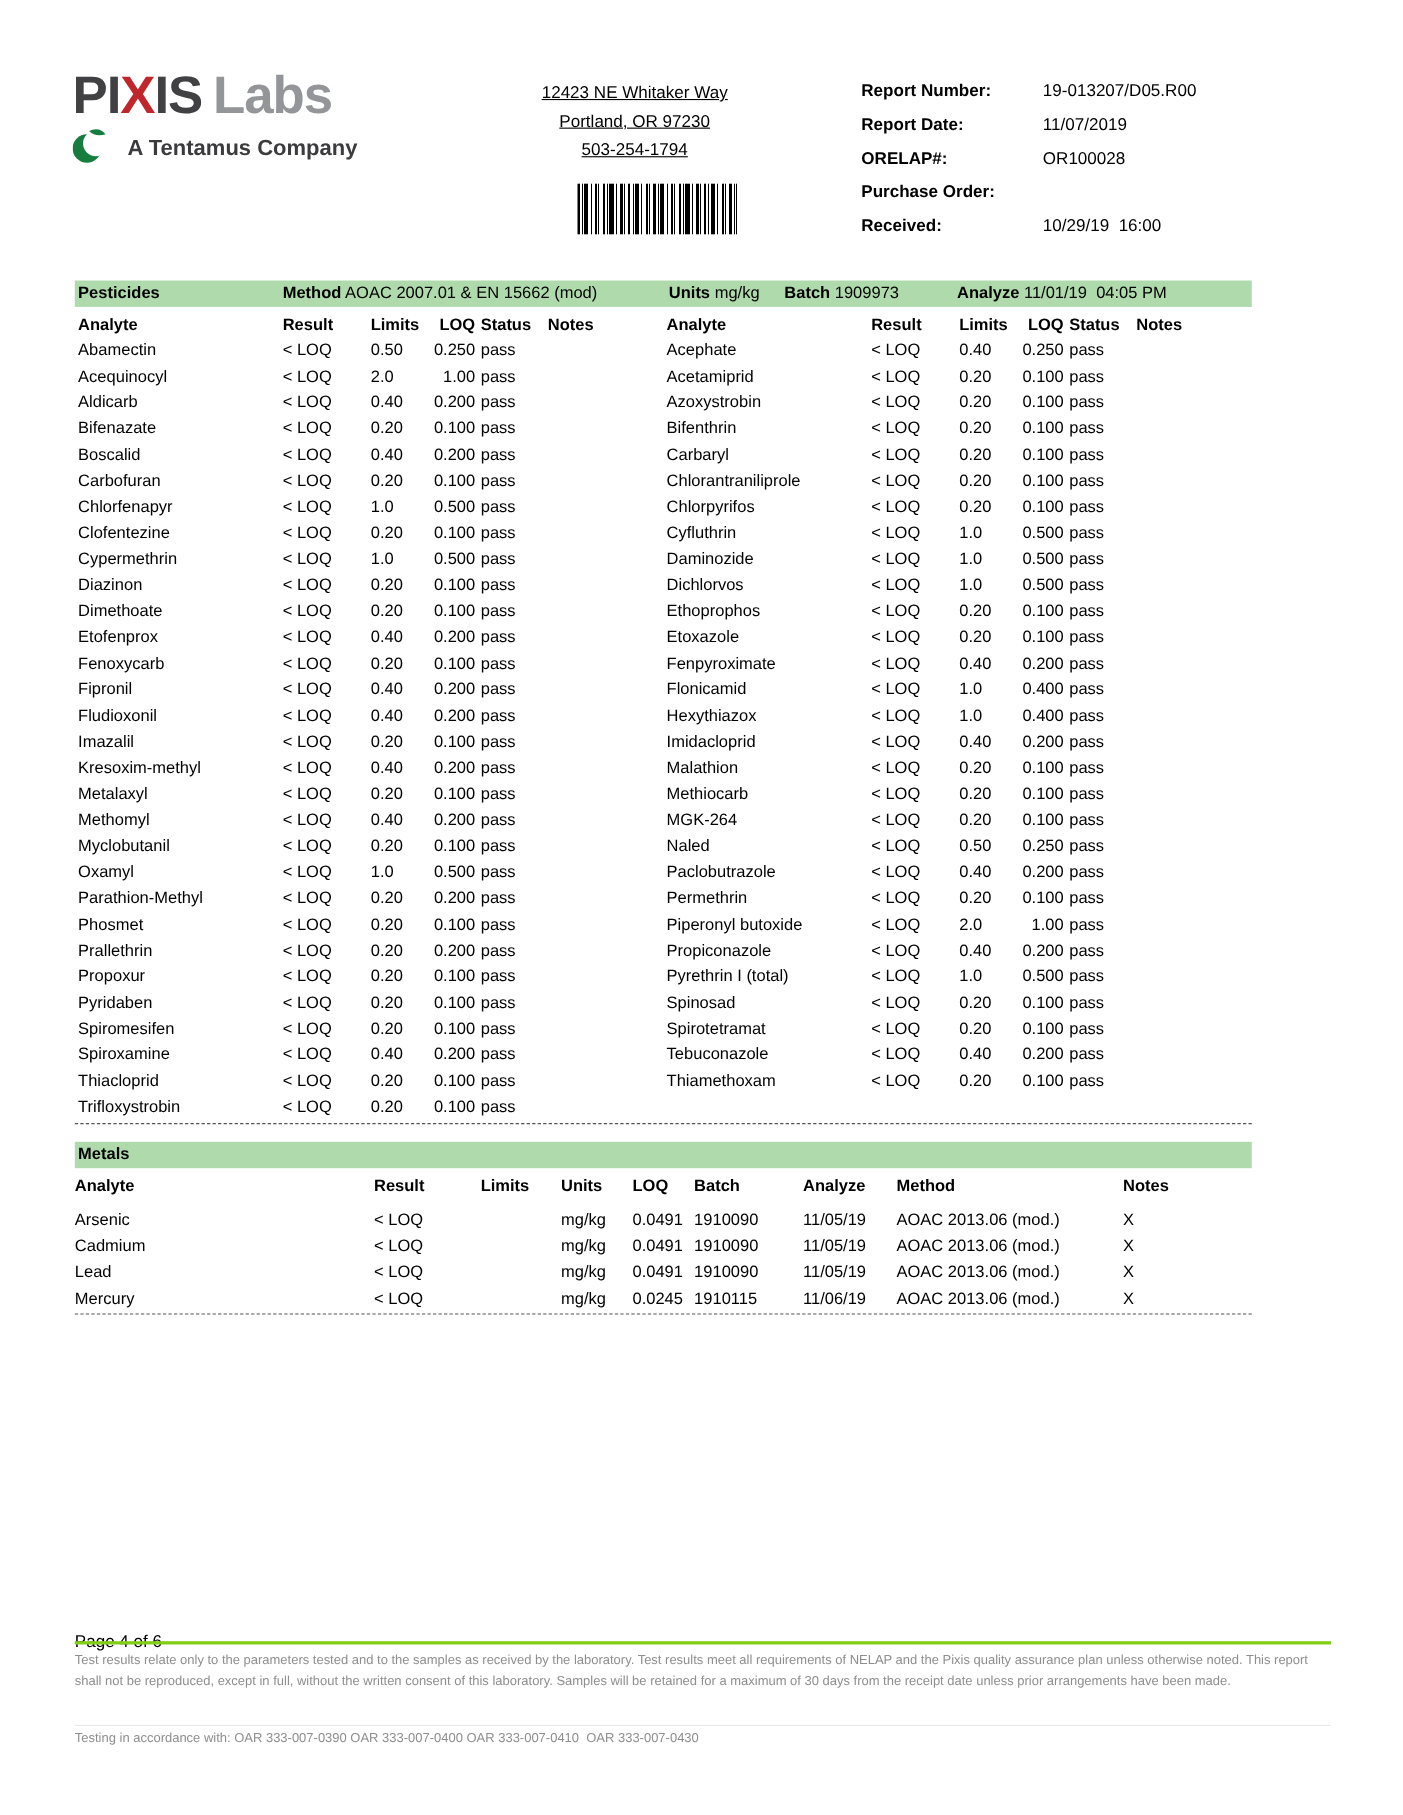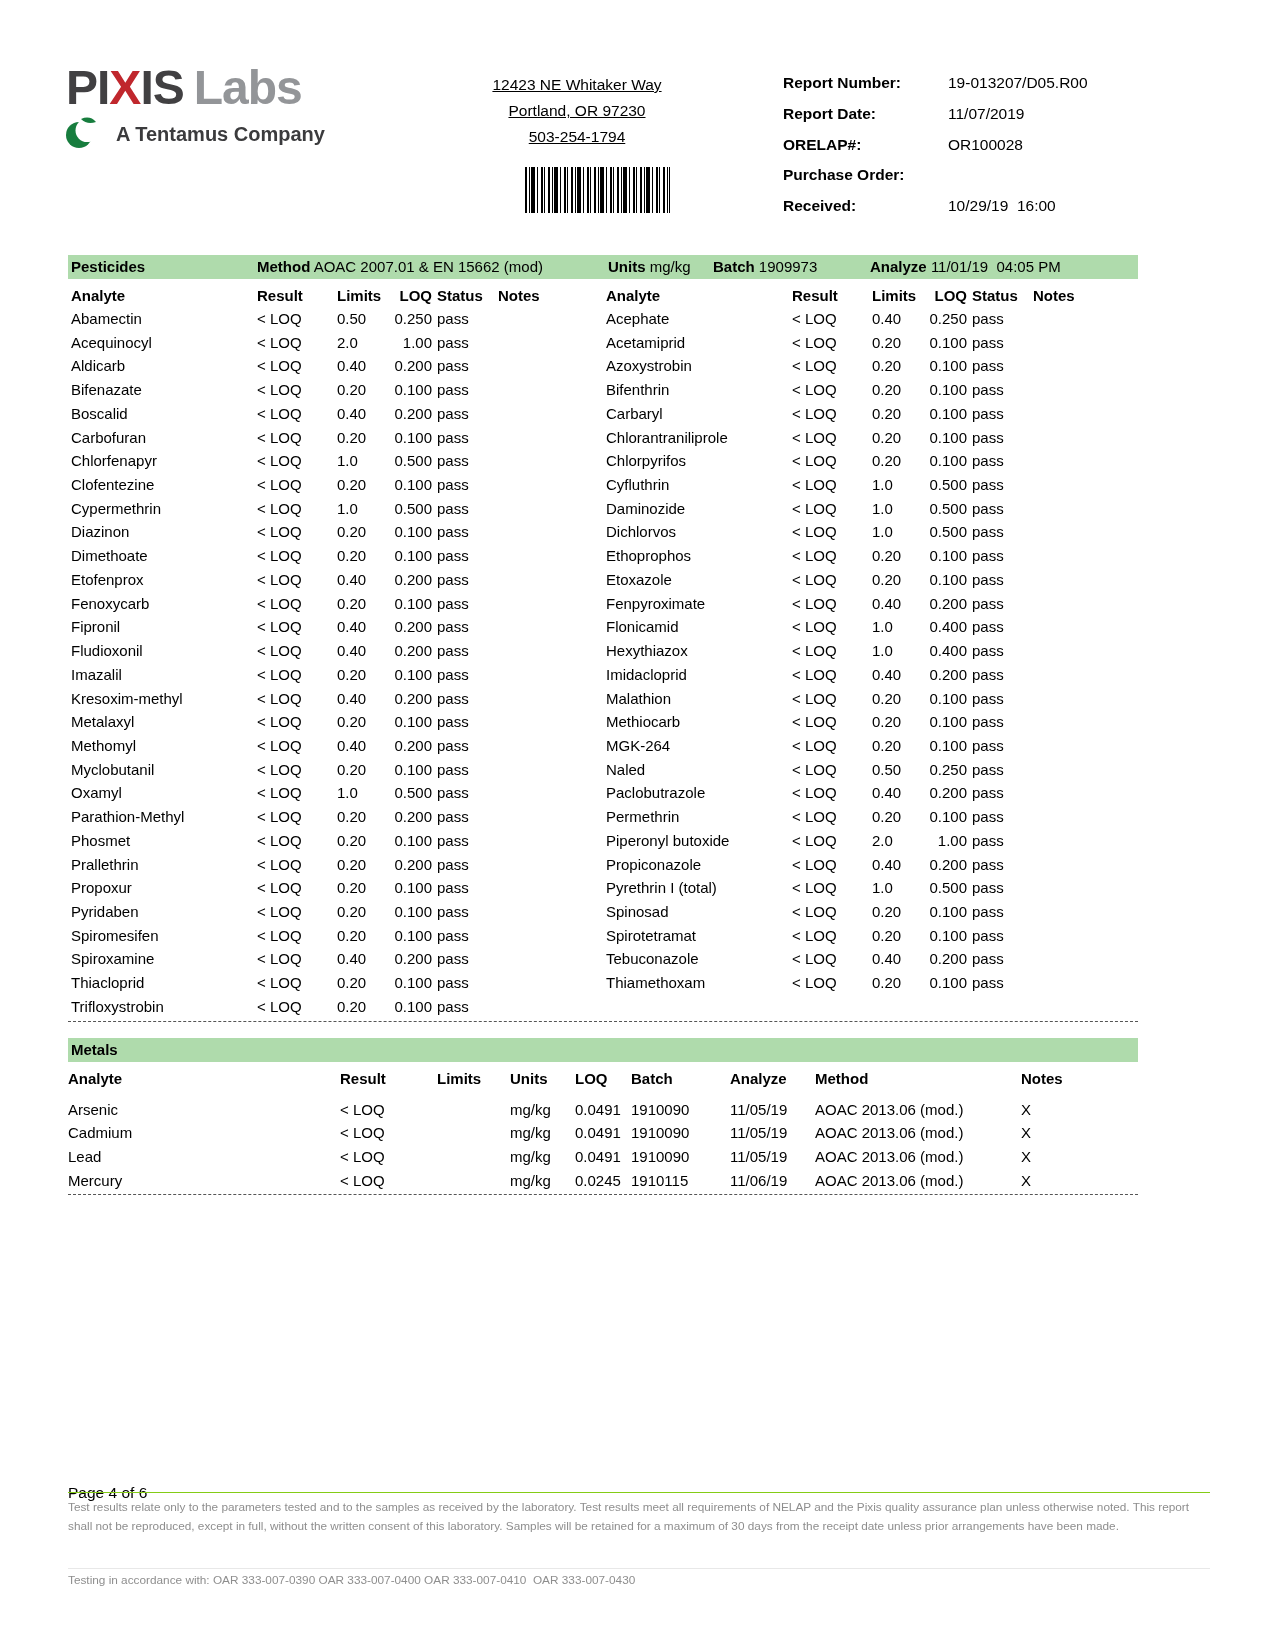--- a/index.html
+++ b/index.html
@@ -60,21 +60,21 @@
   .metals .col-limits  { width:73px; }
   .metals .col-units   { width:65px; }
   .metals .col-loq     { width:56px; }
   .metals .col-batch   { width:99px; }
   .metals .col-analyze { width:85px; }
   .metals .col-method  { width:206px; }
   .metals .col-notes   { flex:1; }
 
   
   .page-num { position:absolute; top:1460px; left:68px; width:1025px; text-align:left; font-size:15.5px;margin-top:24px; }
-  .disclaimer { position:absolute; left:68px; top:1492px; width:1142px; border-top:1px solid #84cc16; padding-top:5px;
+  .disclaimer { position:absolute; left:68px; top:1492px; width:1142px; border-top:3px solid #84cc16; padding-top:5px;
     font-size:11.8px; line-height:19px; color:#8e8e8e; }
   .accordance { position:absolute; left:68px; top:1568px; width:1142px; border-top:1px solid #e8e8e8; padding-top:4px;
     font-size:11.8px; color:#8e8e8e; }
 </style>
 </head>
 <body>
 
 <div class="logo-block">
   <div class="logo-line1"><span>PI</span><span class="logo-x">X</span><span>IS</span><span class="logo-labs">Labs</span></div>
   <div class="logo-line2">

